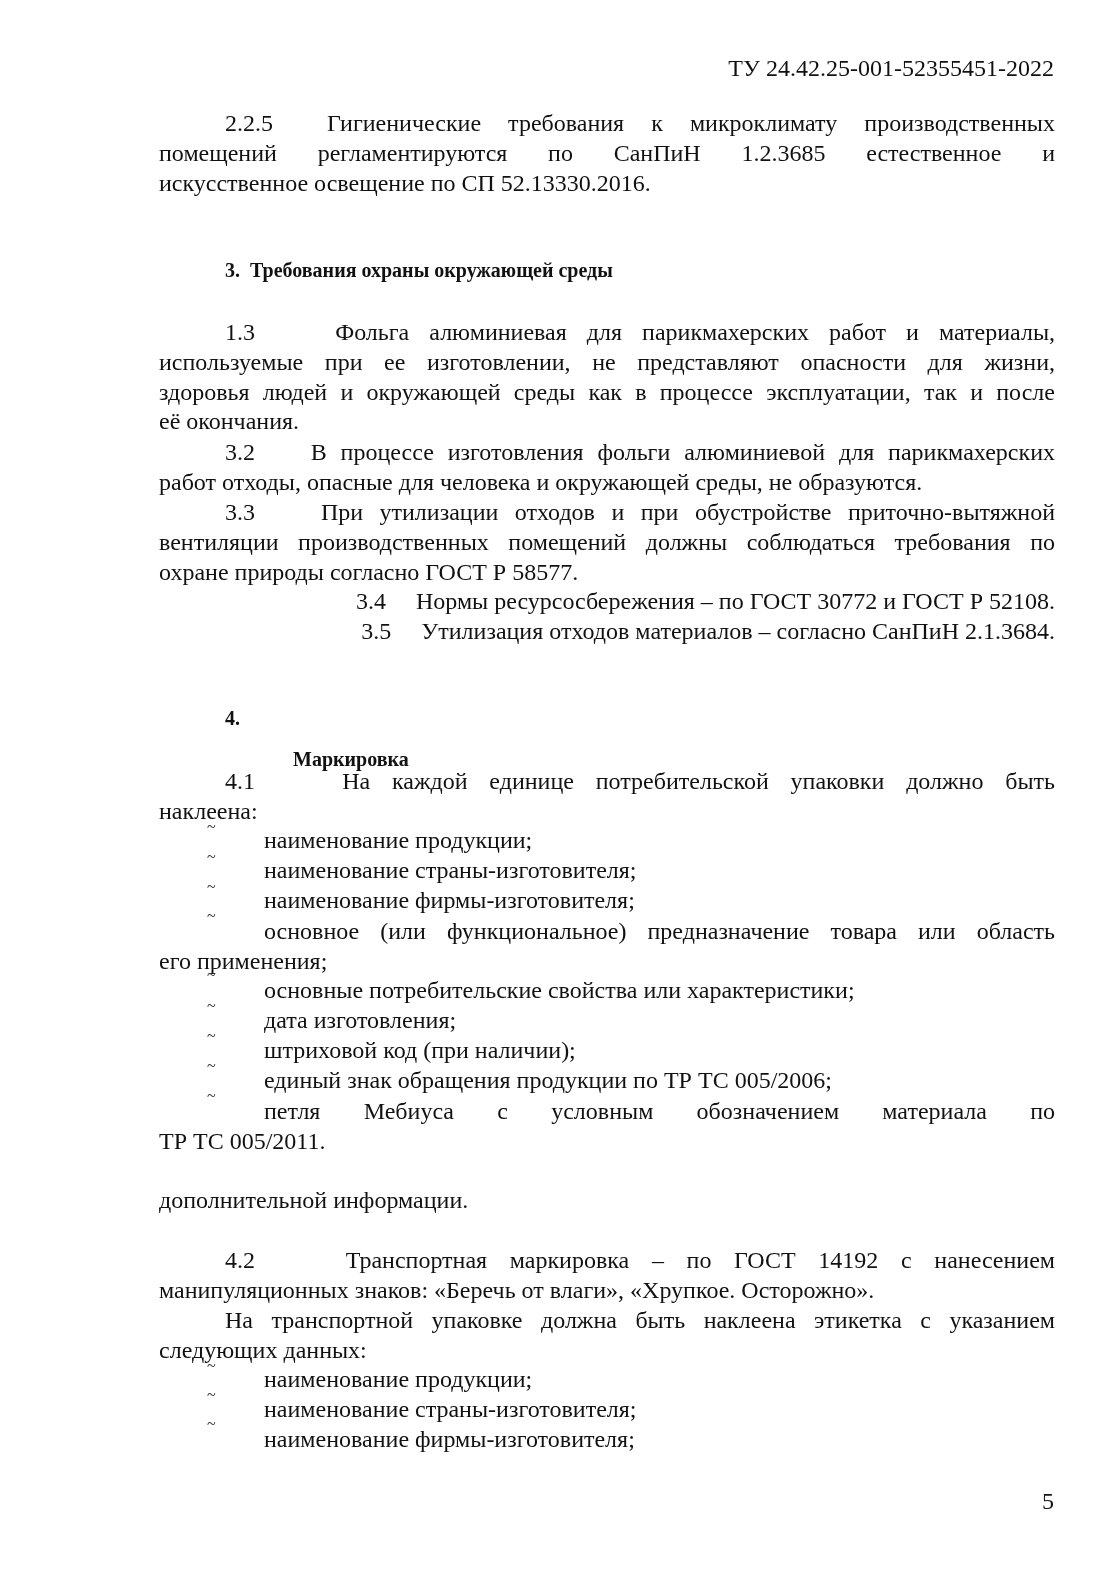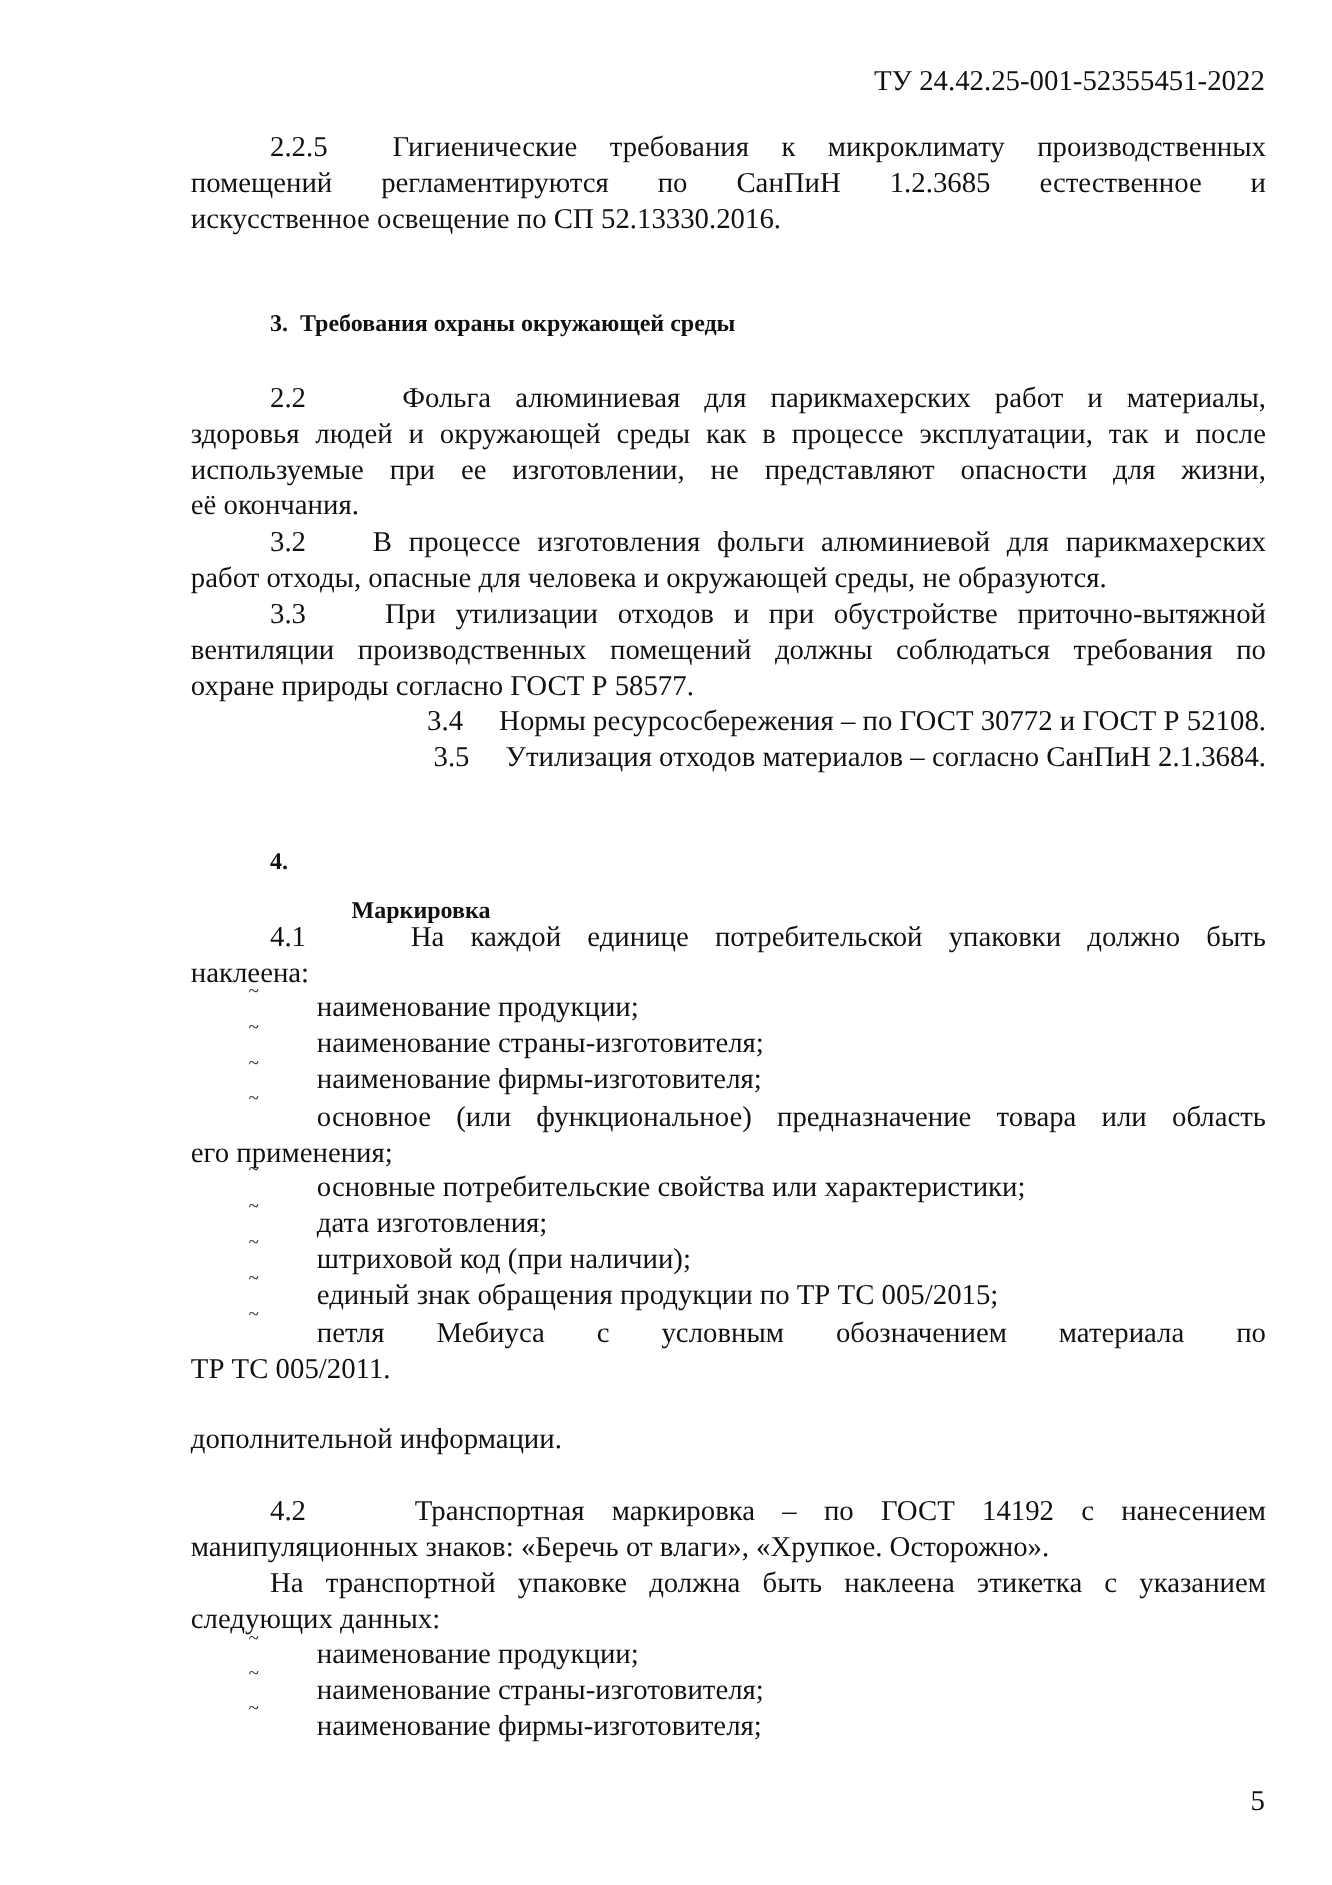--- a/index.html
+++ b/index.html
@@ -38,23 +38,23 @@
     <span class="just-line indent"><span>2.2.5</span>&nbsp;&nbsp;<span>Гигиенические требования к микроклимату производственных</span></span>
     <span class="just-line">помещений регламентируются по СанПиН 1.2.3685 естественное и</span>
     <span class="line">искусственное освещение по СП 52.13330.2016.</span>
   </div>
 
   <div class="heading" style="left:225px; top:259px;">
     <span>3.</span>&nbsp;&nbsp;<span>Требования охраны окружающей среды</span>
   </div>
 
   <div class="txt" style="top:318px;">
-    <span class="just-line indent"><span>2.2</span>&nbsp;&nbsp;&nbsp;&nbsp;<span>Фольга алюминиевая для парикмахерских работ и материалы,</span></span>
+    <span class="just-line indent"><span>1.3</span>&nbsp;&nbsp;&nbsp;&nbsp;<span>Фольга алюминиевая для парикмахерских работ и материалы,</span></span>
+    <span class="just-line">используемые при ее изготовлении, не представляют опасности для жизни,</span>
     <span class="just-line">здоровья людей и окружающей среды как в процессе эксплуатации, так и после</span>
-    <span class="just-line">используемые при ее изготовлении, не представляют опасности для жизни,</span>
     <span class="line">её окончания.</span>
   </div>
 
   <div class="txt" style="top:438px;">
     <span class="just-line indent"><span>3.2</span>&nbsp;&nbsp;&nbsp;&nbsp;<span>В процессе изготовления фольги алюминиевой для парикмахерских</span></span>
     <span class="line">работ отходы, опасные для человека и окружающей среды, не образуются.</span>
   </div>
 
   <div class="txt" style="top:498px;">
     <span class="just-line indent"><span>3.3</span>&nbsp;&nbsp;&nbsp;&nbsp;<span>При утилизации отходов и при обустройстве приточно-вытяжной</span></span>
@@ -93,21 +93,21 @@
   <span class="bullet-line" style="top:827px;">наименование продукции;</span>
   <span class="bullet-line" style="top:857px;">наименование страны-изготовителя;</span>
   <span class="bullet-line" style="top:887px;">наименование фирмы-изготовителя;</span>
   <div class="txt" style="top:917px;">
     <span class="just-line" style="padding-left:105px;">основное (или функциональное) предназначение товара или область</span>
     <span class="line">его применения;</span>
   </div>
   <span class="bullet-line" style="top:977px;">основные потребительские свойства или характеристики;</span>
   <span class="bullet-line" style="top:1007px;">дата изготовления;</span>
   <span class="bullet-line" style="top:1037px;">штриховой код (при наличии);</span>
-  <span class="bullet-line" style="top:1067px;">единый знак обращения продукции по ТР ТС 005/2015;</span>
+  <span class="bullet-line" style="top:1067px;">единый знак обращения продукции по ТР ТС 005/2006;</span>
   <div class="txt" style="top:1097px;">
     <span class="just-line" style="padding-left:105px;">петля Мебиуса с условным обозначением материала по</span>
     <span class="line">ТР ТС 005/2011.</span>
   </div>
 
   <div class="txt" style="top:1186px;">
     <span class="line">дополнительной информации.</span>
   </div>
 
   <div class="txt" style="top:1246px;">

